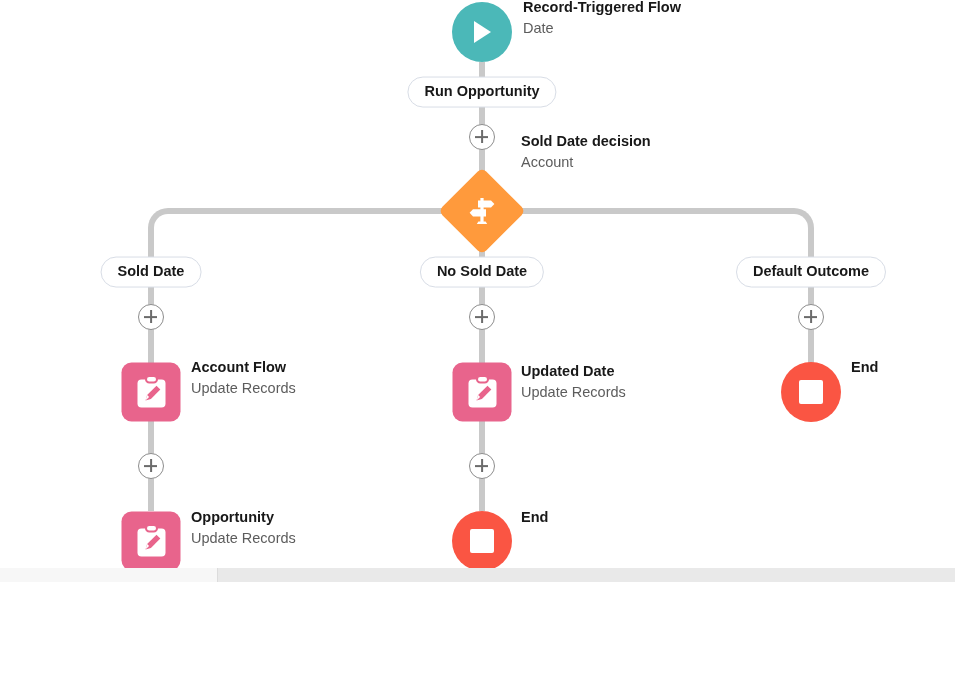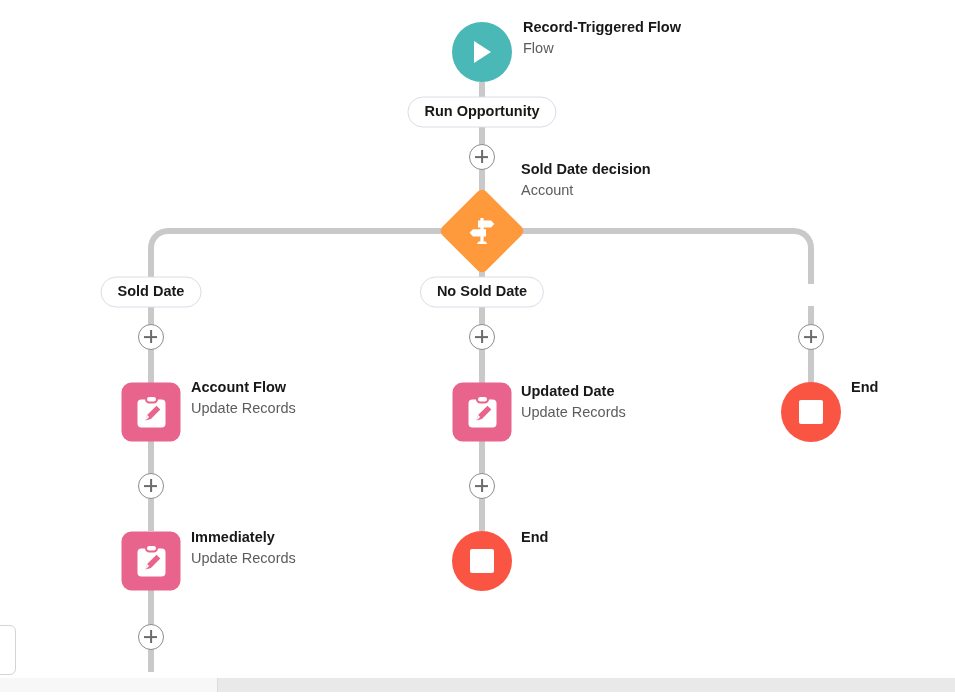--- a/index.html
+++ b/index.html
@@ -6,24 +6,23 @@
   * { box-sizing: border-box; }
   html, body {
     margin: 0;
     padding: 0;
     background: #ffffff;
     font-family: "Liberation Sans", sans-serif;
   }
   #canvas {
     position: relative;
     width: 955px;
-    height: 672px;
+    height: 582px;
     background: #ffffff;
     overflow: hidden;
-    margin-top: 20px;
   }
 
   
   .conn-v {
     position: absolute;
     width: 6px;
     background: #c9c9c9;
     transform: translateX(-50%);
   }
   .branch-bar {
@@ -188,44 +187,45 @@
 
   <div class="node" style="left:482px; top:32px;">
     <div class="node-icon icon-start">
       <svg width="26" height="28" viewBox="0 0 26 28" aria-hidden="true">
         <path d="M5 3 L22 14 L5 25 Z" fill="#ffffff"></path>
       </svg>
     </div>
   </div>
   <div class="node-label" style="left:523px; top:-2px;">
     <div class="title">Record-Triggered Flow</div>
-    <div class="subtitle">Flow</div>
+    <div class="subtitle">Date</div>
   </div>
 
   <div class="pill" style="left:482px; top:92px;">Run Opportunity</div>
 
   <div class="plus-btn" style="left:482px; top:137px;"></div>
 
   <div class="node" style="left:482px; top:211px;">
     <div class="node-icon icon-decision">
       <svg width="34" height="34" viewBox="0 0 34 34" aria-hidden="true">
         <rect x="15.4" y="4" width="3.2" height="24" fill="#ffffff"></rect>
         <path d="M13 6.4 H26 L29.4 10 L26 13.6 H13 Z" fill="#ffffff"></path>
         <path d="M21 15.2 H8 L4.6 18.8 L8 22.4 H21 Z" fill="#ffffff"></path>
         <path d="M13.4 27.4 h7.2 l1.6 2.6 h-10.4 Z" fill="#ffffff"></path>
       </svg>
     </div>
   </div>
-  <div class="node-label" style="left:521px; top:140px;">
+  <div class="node-label" style="left:521px; top:132px;">
     <div class="title">Sold Date decision</div>
     <div class="subtitle">Account</div>
   </div>
 
   <div class="pill" style="left:151px; top:272px;">Sold Date</div>
   <div class="pill" style="left:482px; top:272px;">No Sold Date</div>
+  <div class="pill" style="left:811px; top:272px;">Default Outcome</div>
 
   <div class="plus-btn" style="left:151px; top:317px;"></div>
   <div class="plus-btn" style="left:482px; top:317px;"></div>
   <div class="plus-btn" style="left:811px; top:317px;"></div>
 
   <div class="node" style="left:151px; top:392px;">
     <div class="node-icon icon-update">
       <svg width="34" height="36" viewBox="0 0 34 36" aria-hidden="true">
         <rect x="3" y="5" width="28" height="28" rx="4" fill="#ffffff"></rect>
         <rect x="11.5" y="1.5" width="11" height="6.5" rx="3.25" fill="#ffffff"></rect>
@@ -273,21 +273,21 @@
       <svg width="34" height="36" viewBox="0 0 34 36" aria-hidden="true">
         <rect x="3" y="5" width="28" height="28" rx="4" fill="#ffffff"></rect>
         <rect x="11.5" y="1.5" width="11" height="6.5" rx="3.25" fill="#ffffff"></rect>
         <rect x="11.5" y="1.5" width="11" height="6.5" rx="3.25" fill="none" stroke="#e8648c" stroke-width="2"></rect>
         <path d="M11 26 l1.6 -5.4 l9.4 -9.4 l3.8 3.8 l-9.4 9.4 Z" fill="#e8648c"></path>
         <path d="M11 26 l1.6 -5.4 l2 2 Z" fill="#ffffff"></path>
       </svg>
     </div>
   </div>
   <div class="node-label" style="left:191px; top:508px;">
-    <div class="title">Immediately</div>
+    <div class="title">Opportunity</div>
     <div class="subtitle">Update Records</div>
   </div>
 
   <div class="node" style="left:482px; top:541px;">
     <div class="node-icon icon-end">
       <div class="sq"></div>
     </div>
   </div>
   <div class="node-label" style="left:521px; top:508px;">
     <div class="title">End</div>

